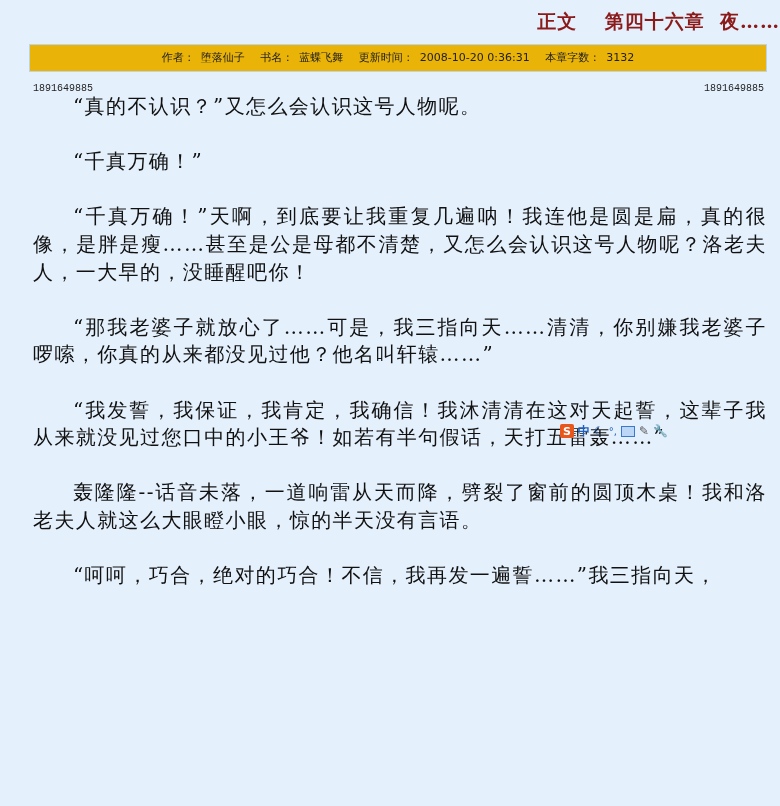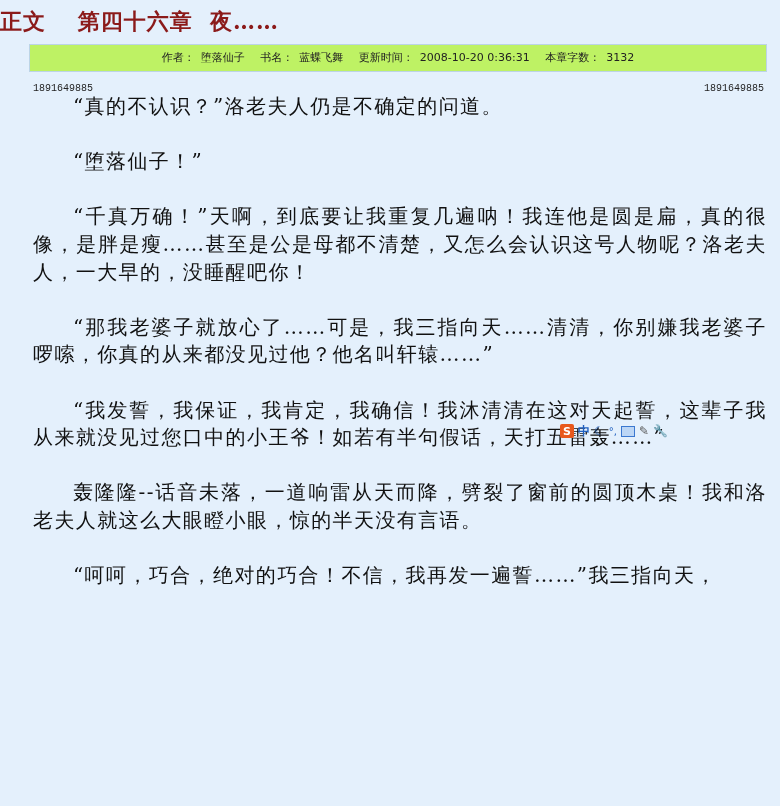--- a/index.html
+++ b/index.html
@@ -17,36 +17,36 @@
   .page {
     position: relative;
     width: 780px;
     height: 806px;
   }
   .chapter-title {
     position: absolute;
     top: 7px;
     left: 0;
     width: 780px;
-    text-align: left;
-    font-size: 22px;
+    text-align: right;
+    font-size: 19px;
     font-weight: bold;
     color: #8b1a1a;
     letter-spacing: 1px;
     line-height: 28px;
     white-space: pre;
   }
   .info-box {
     position: absolute;
     top: 44px;
     left: 29px;
     width: 736px;
     height: 26px;
     border: 1px solid #bcd4e6;
-    background: #bef264;
+    background: #eab308;
     font-family: "DejaVu Sans", "Liberation Sans", sans-serif;
     font-size: 11px;
     color: #222;
     text-align: center;
     line-height: 26px;
   }
   .info-box span { margin: 0 3px; }
   .id-left, .id-right {
     position: absolute;
     top: 83px;
@@ -113,22 +113,22 @@
     <span><span>作者：</span><span>堕落仙子</span></span>
     <span><span>书名：</span><span>蓝蝶飞舞</span></span>
     <span><span>更新时间：</span><span>2008-10-20 0:36:31</span></span>
     <span><span>本章字数：</span><span>3132</span></span>
   </div>
 
   <div class="id-left">1891649885</div>
   <div class="id-right">1891649885</div>
 
   <div class="content">
-    <p>“真的不认识？”洛老夫人仍是不确定的问道。</p>
-    <p>“堕落仙子！”</p>
+    <p>“真的不认识？”又怎么会认识这号人物呢。</p>
+    <p>“千真万确！”</p>
     <p>“千真万确！”天啊，到底要让我重复几遍呐！我连他是圆是扁，真的很像，是胖是瘦……甚至是公是母都不清楚，又怎么会认识这号人物呢？洛老夫人，一大早的，没睡醒吧你！</p>
     <p>“那我老婆子就放心了……可是，我三指向天……清清，你别嫌我老婆子啰嗦，你真的从来都没见过他？他名叫轩辕……”</p>
     <p>“我发誓，我保证，我肯定，我确信！我沐清清在这对天起誓，这辈子我从来就没见过您口中的小王爷！如若有半句假话，天打五雷轰……”</p>
     <p>轰隆隆--话音未落，一道响雷从天而降，劈裂了窗前的圆顶木桌！我和洛老夫人就这么大眼瞪小眼，惊的半天没有言语。</p>
     <p>“呵呵，巧合，绝对的巧合！不信，我再发一遍誓……”我三指向天，</p>
   </div>
 
   <div class="ime-bar">
     <span class="ime-s">S</span>
     <span class="ime-zh">中</span>

